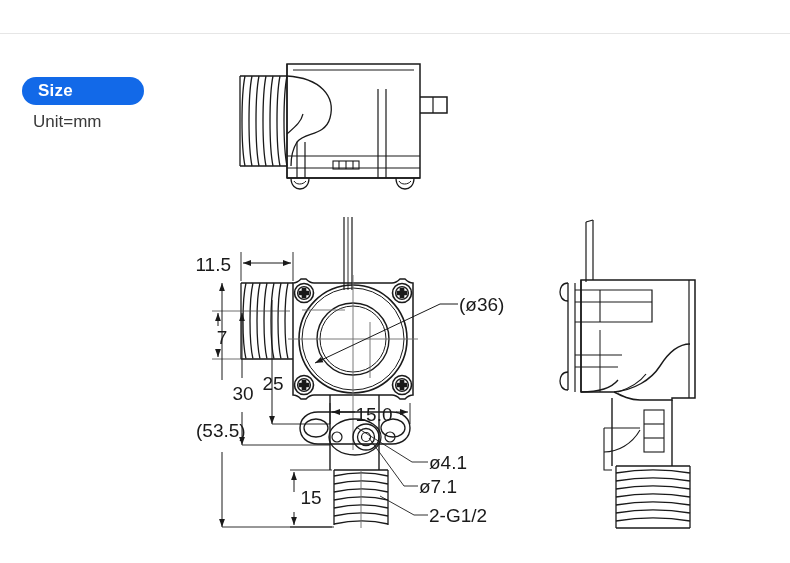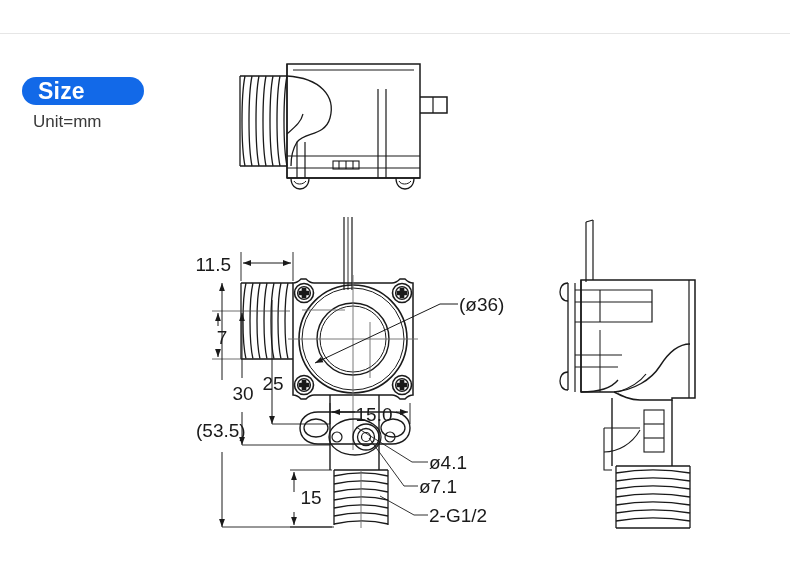--- a/index.html
+++ b/index.html
@@ -14,21 +14,21 @@
   .divider{
     position:absolute;left:0;top:33px;width:790px;height:1px;
     background:#e6e6e6;
   }
   .size-badge{
     position:absolute;left:22px;top:77px;
     width:122px;height:28px;
     background:#1269e8;
     border-radius:14px;
     color:#ffffff;
-    font-size:23px;font-weight:bold;
+    font-size:17px;font-weight:bold;
     display:flex;align-items:center;
     padding-left:16px;
     box-sizing:border-box;
     letter-spacing:.2px;
   }
   .unit-label{
     position:absolute;left:33px;top:112px;
     font-size:17px;color:#3a3a3a;
     white-space:nowrap;
     text-align:right;

